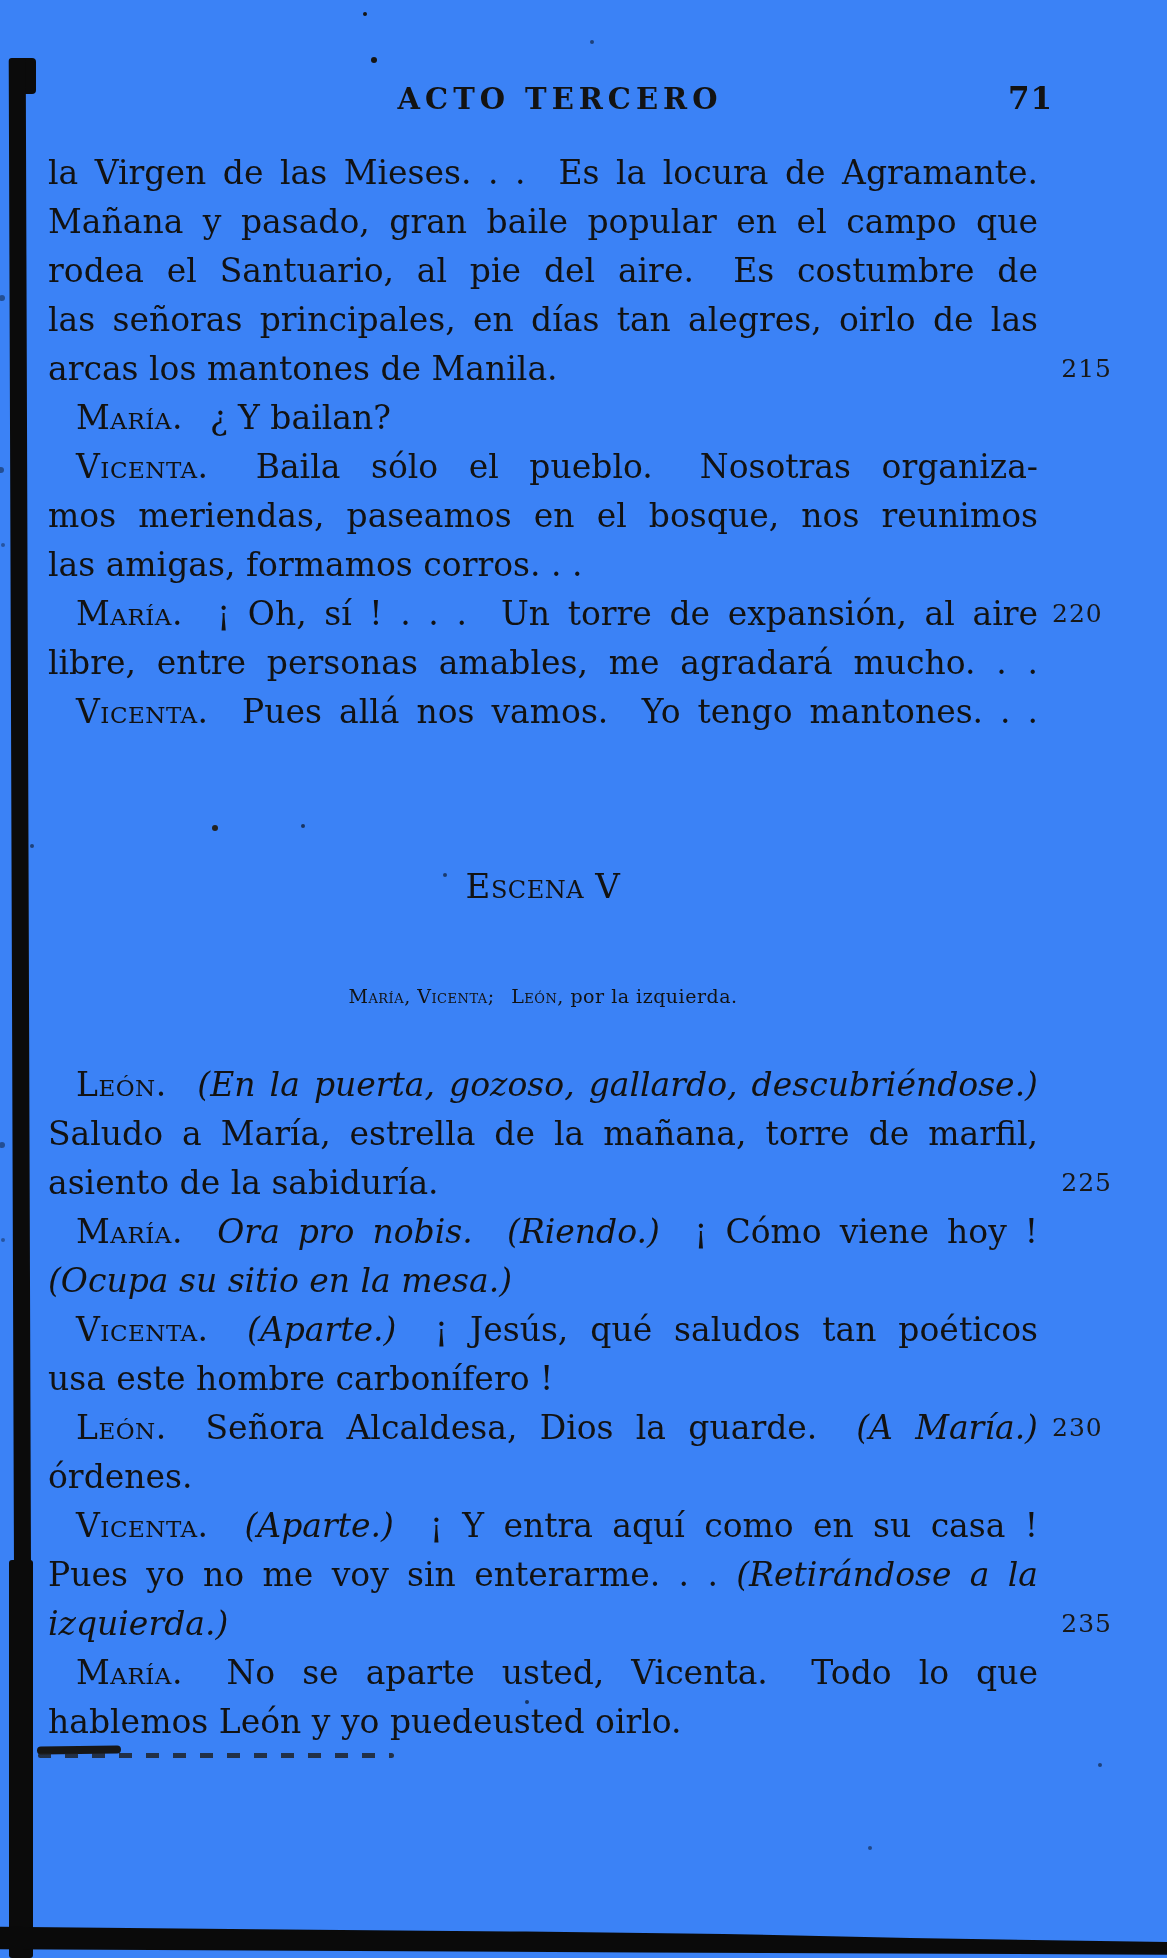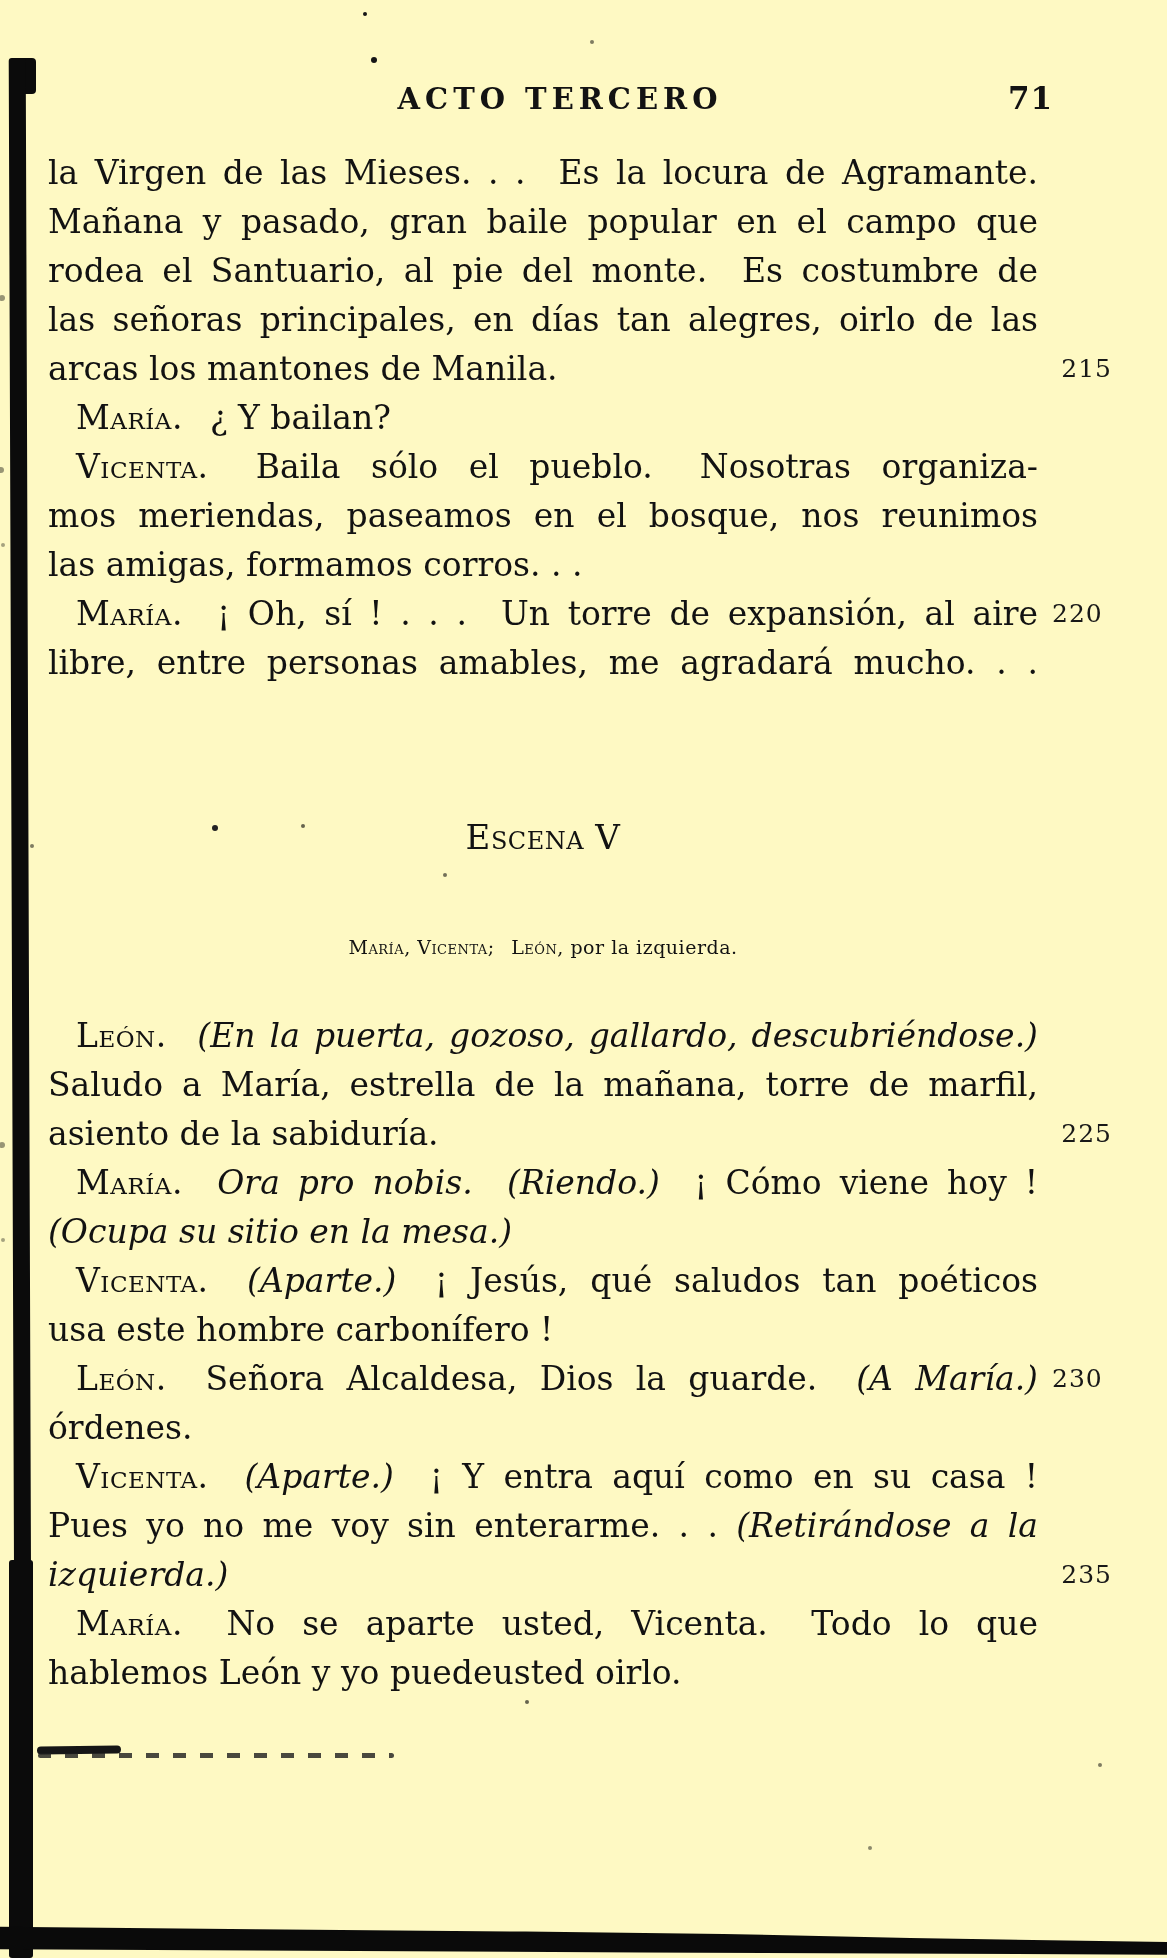--- a/index.html
+++ b/index.html
@@ -4,21 +4,21 @@
 <style>
   html,body{margin:0;padding:0;}
   body{
     width:1167px;height:1958px;
     background:#ffffff;
     font-family:"DejaVu Serif","Liberation Serif",serif;
     color:#121212;
     position:relative;
     overflow:hidden;
   }
-  .page{position:absolute;inset:0;background:#fef9c3;padding-left:8px;}
+  .page{position:absolute;inset:0;background:#3b82f6;padding-left:8px;}
 
   
   .header-title{
     position:absolute;top:82px;left:48px;width:990px;
     text-align:center;text-indent:34px;
     font-size:29px;font-weight:bold;letter-spacing:5px;
     color:#131313;
   }
   .page-number{
     position:absolute;top:80px;left:1008px;
@@ -118,29 +118,30 @@
 
 <div class="page">
 
   <div class="header-title">ACTO TERCERO</div>
 
   <div class="page-number">71</div>
 
   <div class="text-block">
       <div class="text-line justified"><span class="seg">la Virgen de las Mieses. . .  Es la locura de Agramante.</span></div>
       <div class="text-line justified"><span class="seg">Mañana y pasado, gran baile popular en el campo que</span></div>
-      <div class="text-line justified"><span class="seg">rodea el Santuario, al pie del monte.  Es costumbre de</span></div>
+      <div class="text-line justified"><span class="seg">rodea el Santuario, al pie del aire.  Es costumbre de</span></div>
       <div class="text-line justified"><span class="seg">las señoras principales, en días tan alegres, oirlo de las</span></div>
       <div class="text-line"><span class="seg">arcas los mantones de Manila.</span><span class="margin-num">215</span></div>
       <div class="text-line indented"><span class="seg sc">María.</span><span class="seg">  ¿ Y bailan?</span></div>
       <div class="text-line justified indented"><span class="seg sc">Vicenta.</span><span class="seg">  Baila sólo el pueblo.  Nosotras organiza-</span></div>
       <div class="text-line justified"><span class="seg">mos meriendas, paseamos en el bosque, nos reunimos</span></div>
       <div class="text-line"><span class="seg">las amigas, formamos corros. . .</span></div>
       <div class="text-line justified indented"><span class="seg sc">María.</span><span class="seg">  ¡ Oh, sí ! . . .  Un torre de expansión, al aire</span><span class="margin-num">220</span></div>
       <div class="text-line justified"><span class="seg">libre, entre personas amables, me agradará mucho. . .</span></div>
+      <div class="text-line justified indented"><span class="seg sc">Vicenta.</span><span class="seg">  Pues allá nos vamos.  Yo tengo mantones. . .</span></div>
       <div class="spacer large"></div>
       <div class="scene-heading"><span class="seg sc">Escena V</span></div>
       <div class="spacer small"></div>
       <div class="characters-line"><span class="seg sc">María</span><span class="seg">, </span><span class="seg sc">Vicenta</span><span class="seg">;  </span><span class="seg sc">León</span><span class="seg">, por la izquierda.</span></div>
       <div class="spacer medium"></div>
       <div class="text-line justified indented"><span class="seg sc">León.</span><span class="seg">  </span><span class="seg it">(En la puerta, gozoso, gallardo, descubriéndose.)</span></div>
       <div class="text-line justified"><span class="seg">Saludo a María, estrella de la mañana, torre de marfil,</span></div>
       <div class="text-line"><span class="seg">asiento de la sabiduría.</span><span class="margin-num">225</span></div>
       <div class="text-line justified indented"><span class="seg sc">María.</span><span class="seg">  </span><span class="seg it">Ora pro nobis.</span><span class="seg">  </span><span class="seg it">(Riendo.)</span><span class="seg">  ¡ Cómo viene hoy !</span></div>
       <div class="text-line"><span class="seg it">(Ocupa su sitio en la mesa.)</span></div>

